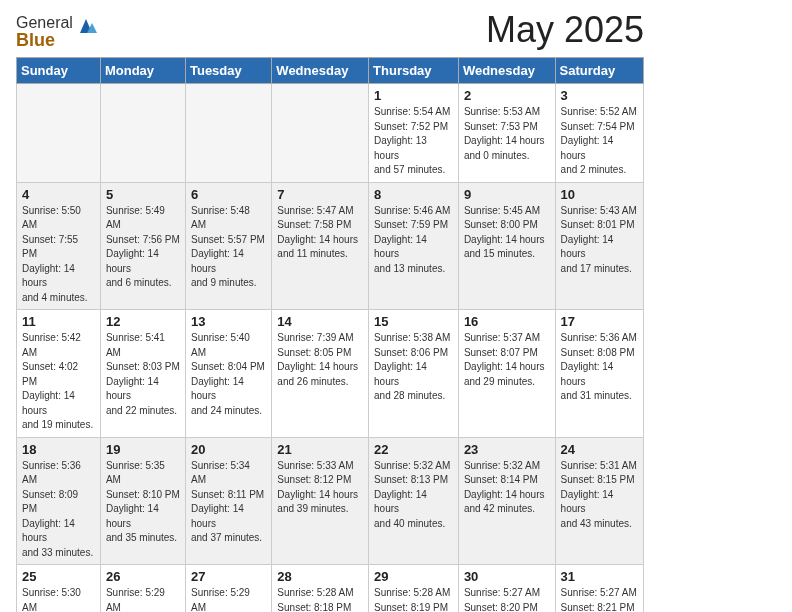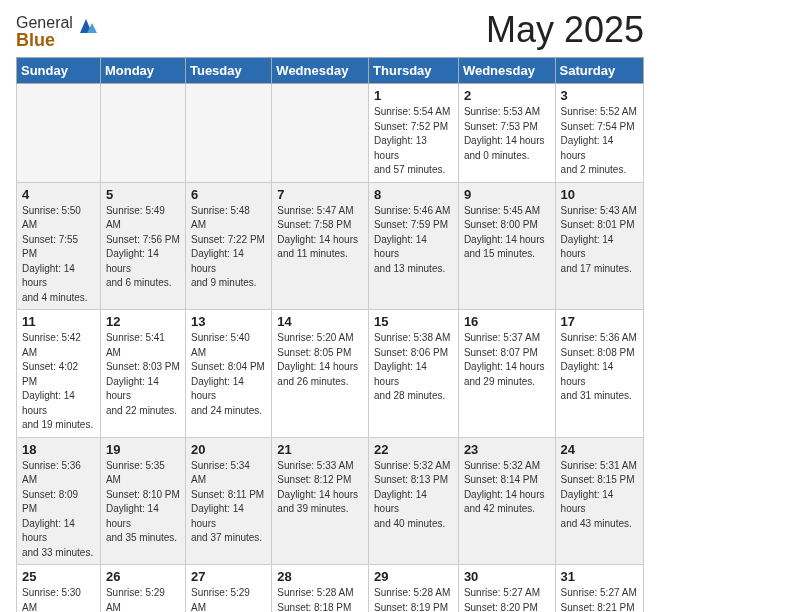--- a/index.html
+++ b/index.html
@@ -155,21 +155,21 @@
           <td>
             <div class="day-number">5</div>
             <div class="day-info" style="white-space: pre-line;">Sunrise: 5:49 AM
 Sunset: 7:56 PM
 Daylight: 14 hours
 and 6 minutes.</div>
           </td>
           <td>
             <div class="day-number">6</div>
             <div class="day-info" style="white-space: pre-line;">Sunrise: 5:48 AM
-Sunset: 7:22 PM
+Sunset: 5:57 PM
 Daylight: 14 hours
 and 9 minutes.</div>
           </td>
           <td>
             <div class="day-number">7</div>
             <div class="day-info" style="white-space: pre-line;">Sunrise: 5:47 AM
 Sunset: 7:58 PM
 Daylight: 14 hours
 and 11 minutes.</div>
           </td>
@@ -212,21 +212,21 @@
           </td>
           <td>
             <div class="day-number">13</div>
             <div class="day-info" style="white-space: pre-line;">Sunrise: 5:40 AM
 Sunset: 8:04 PM
 Daylight: 14 hours
 and 24 minutes.</div>
           </td>
           <td>
             <div class="day-number">14</div>
-            <div class="day-info" style="white-space: pre-line;">Sunrise: 5:20 AM
+            <div class="day-info" style="white-space: pre-line;">Sunrise: 7:39 AM
 Sunset: 8:05 PM
 Daylight: 14 hours
 and 26 minutes.</div>
           </td>
           <td>
             <div class="day-number">15</div>
             <div class="day-info" style="white-space: pre-line;">Sunrise: 5:38 AM
 Sunset: 8:06 PM
 Daylight: 14 hours
 and 28 minutes.</div>

